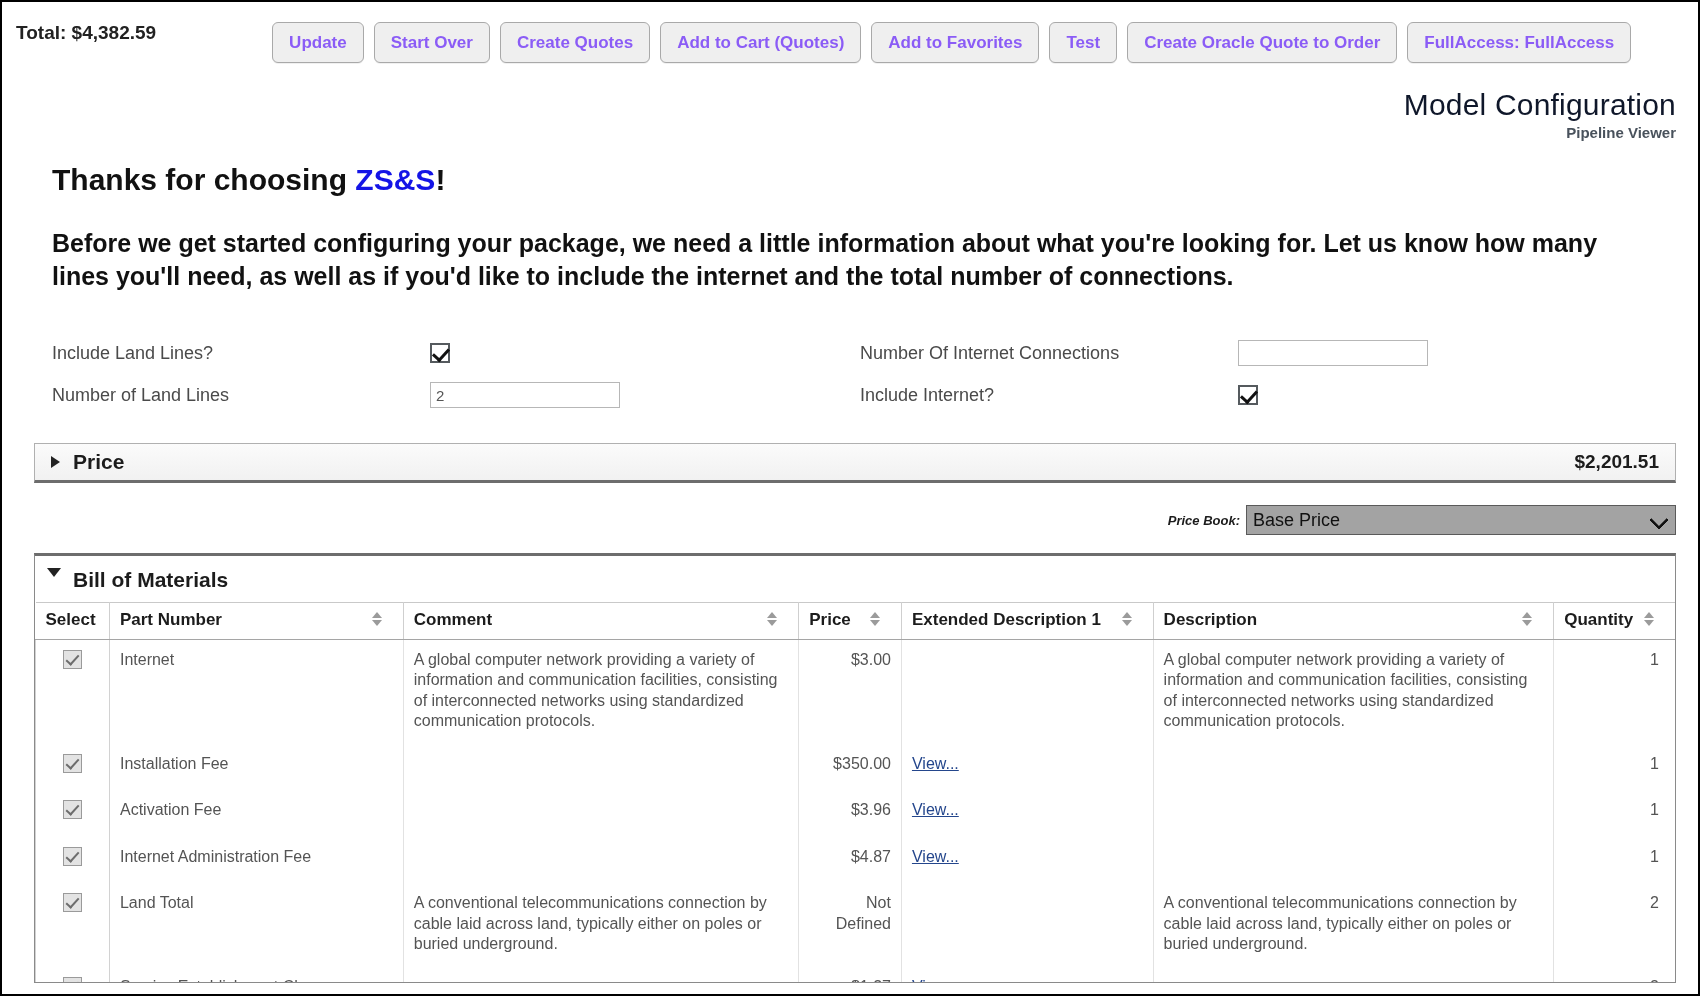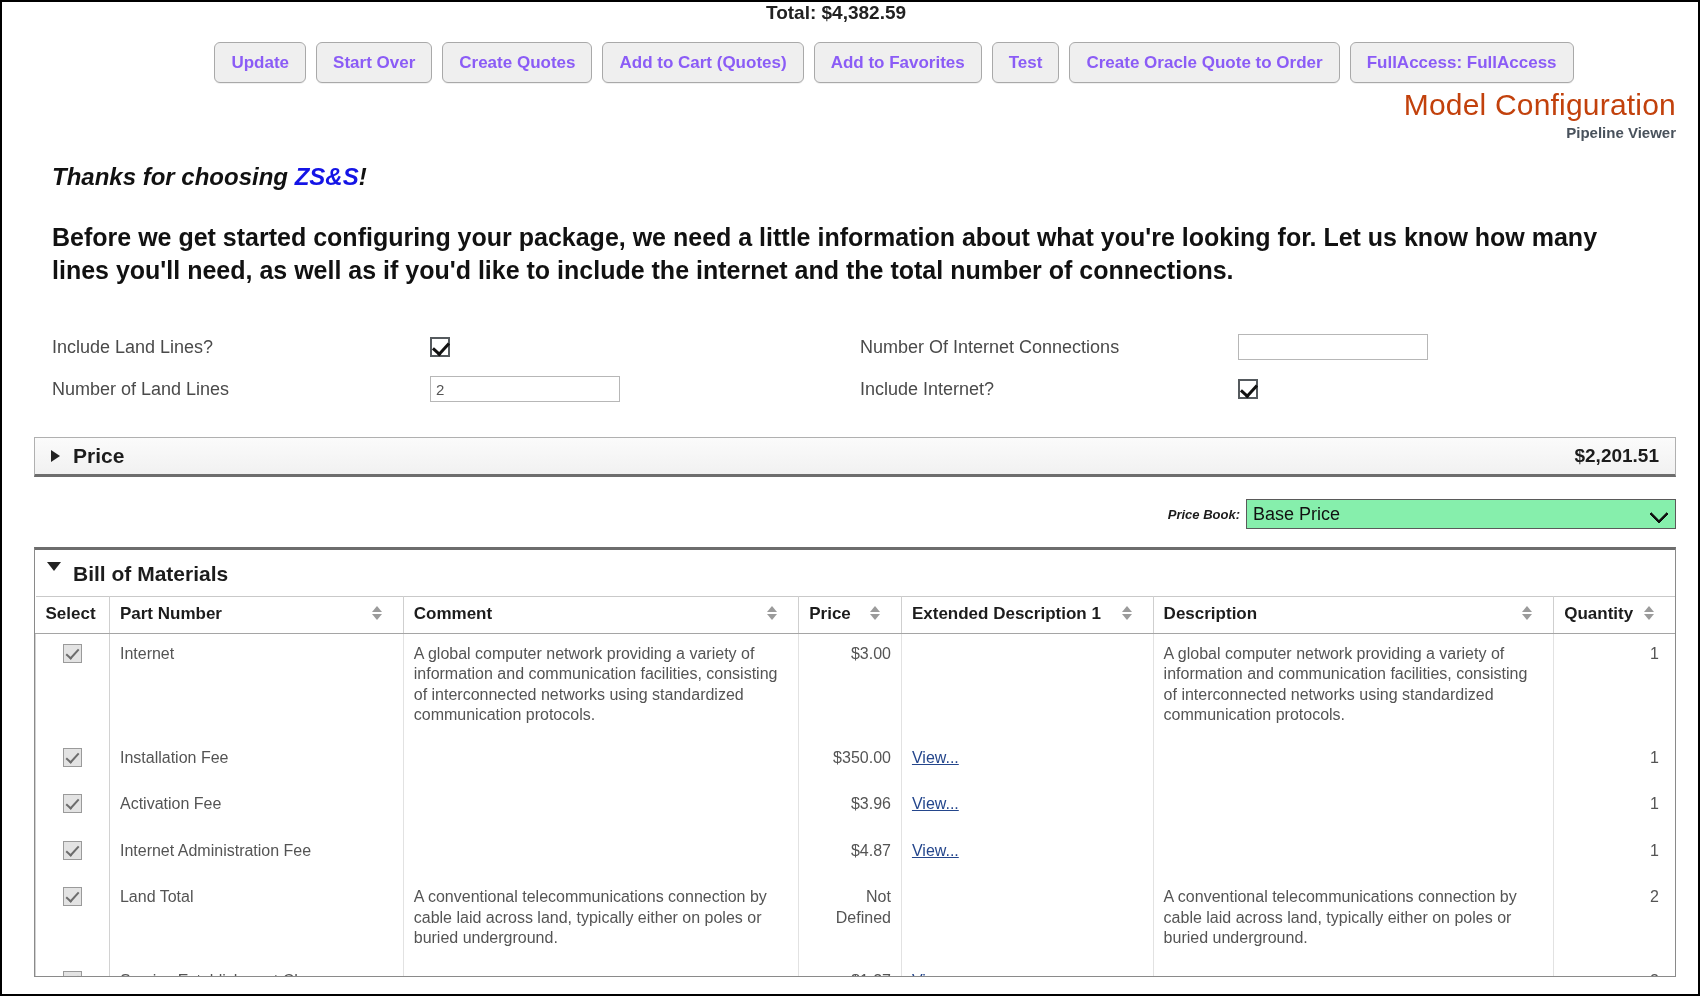--- a/index.html
+++ b/index.html
@@ -21,21 +21,20 @@
     overflow: hidden;
   }
 
   
   .toolbar {
     position: relative;
     height: 80px;
     padding: 0 14px;
     display: flex;
     align-items: center;
-    flex-direction: column;
   }
   .total-label {
     font-size: 19px;
     font-weight: bold;
     color: #222222;
     white-space: nowrap;
     margin-right: 28px;
     padding-bottom: 18px;
   }
   .btn-row {
@@ -62,41 +61,40 @@
   }
 
   
   .page-heading {
     text-align: right;
     padding: 6px 22px 0 0;
   }
   .page-heading .ptitle {
     font-size: 30px;
     font-weight: 400;
-    color: #c2410c;
+    color: #0f172a;
     letter-spacing: 0.2px;
   }
   .page-heading .psub {
     font-size: 15px;
     font-weight: bold;
     color: #49525c;
     margin-top: 2px;
   }
 
   
   .intro {
     padding: 22px 46px 0 50px;
   }
   .intro h1 {
     margin: 0 0 30px 0;
-    font-size: 24px;
+    font-size: 30px;
     font-weight: bold;
     color: #111111;
     font-family: "Liberation Sans", sans-serif;
-    font-style: italic;
   }
   .brand { color: #1414e6; }
   .intro h2 {
     margin: 0;
     font-size: 25px;
     line-height: 1.32;
     font-weight: bold;
     color: #111111;
     max-width: 1600px;
   }
@@ -202,21 +200,21 @@
     font-size: 13px;
     font-weight: bold;
     color: #1c1c1c;
     margin-right: 6px;
     font-style: italic;
   }
   .pb-select {
     width: 430px;
     height: 30px;
     border: 1px solid #5a5a5a;
-    background: #86efac;
+    background: #a3a3a3;
     font-family: "Liberation Sans", sans-serif;
     font-size: 18px;
     color: #111111;
     padding: 0 30px 0 6px;
     display: flex;
     align-items: center;
     position: relative;
     cursor: pointer;
   }
   .pb-select .chev {

